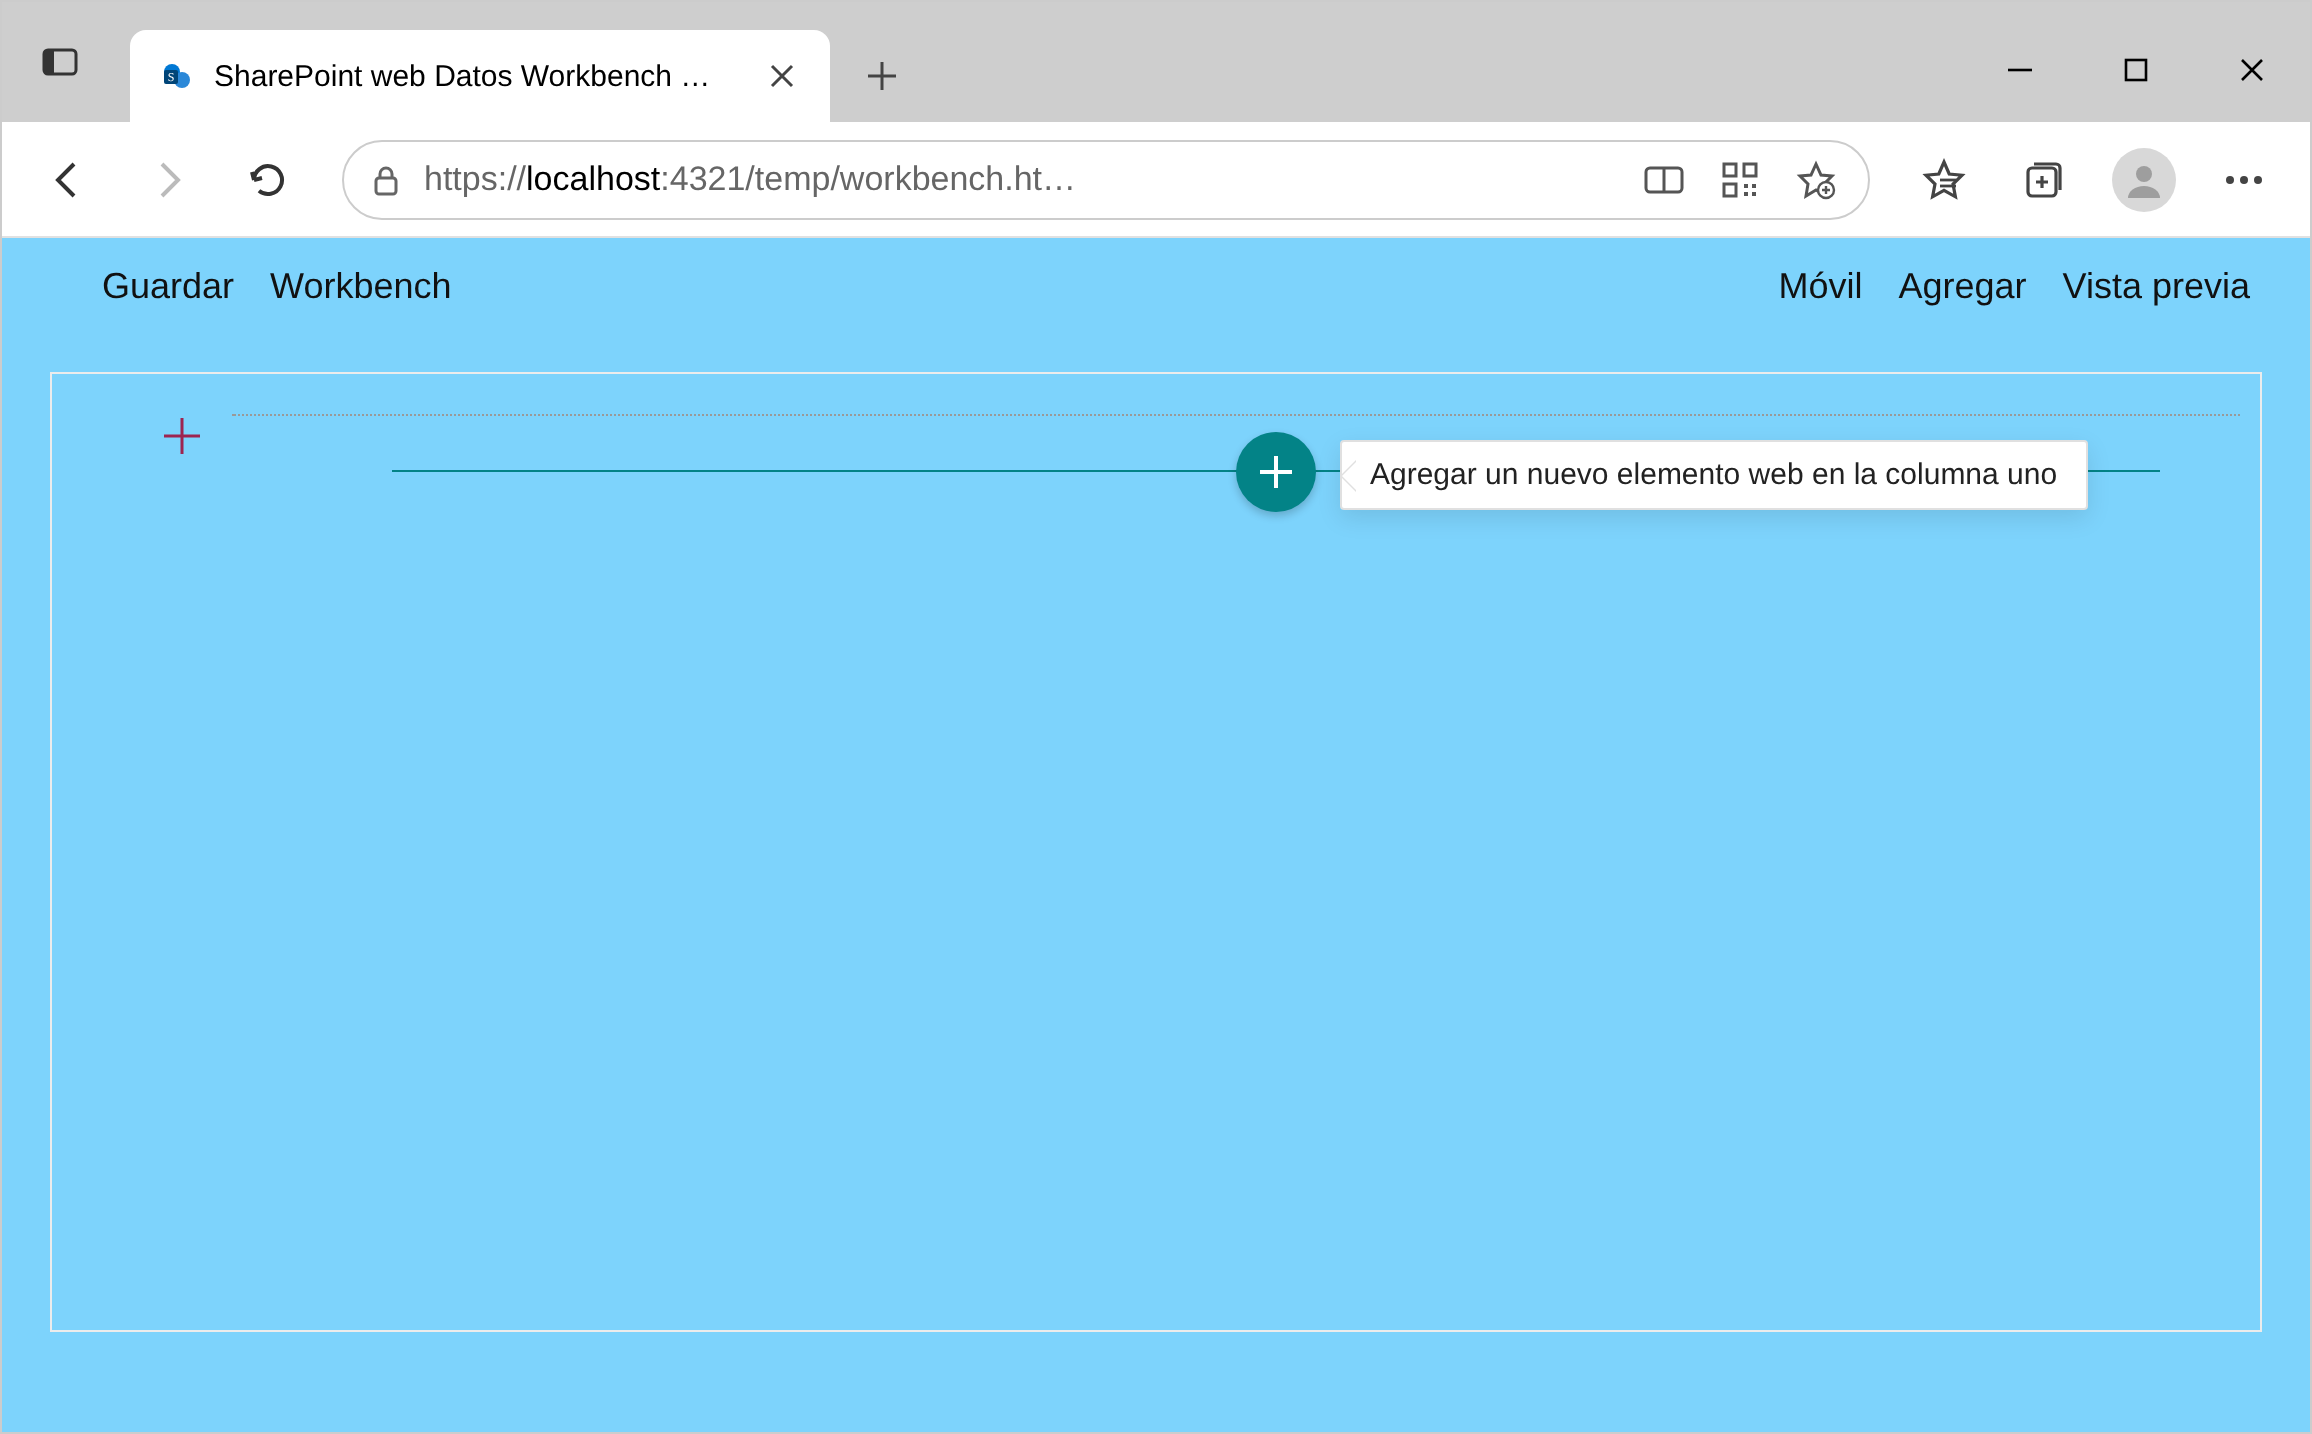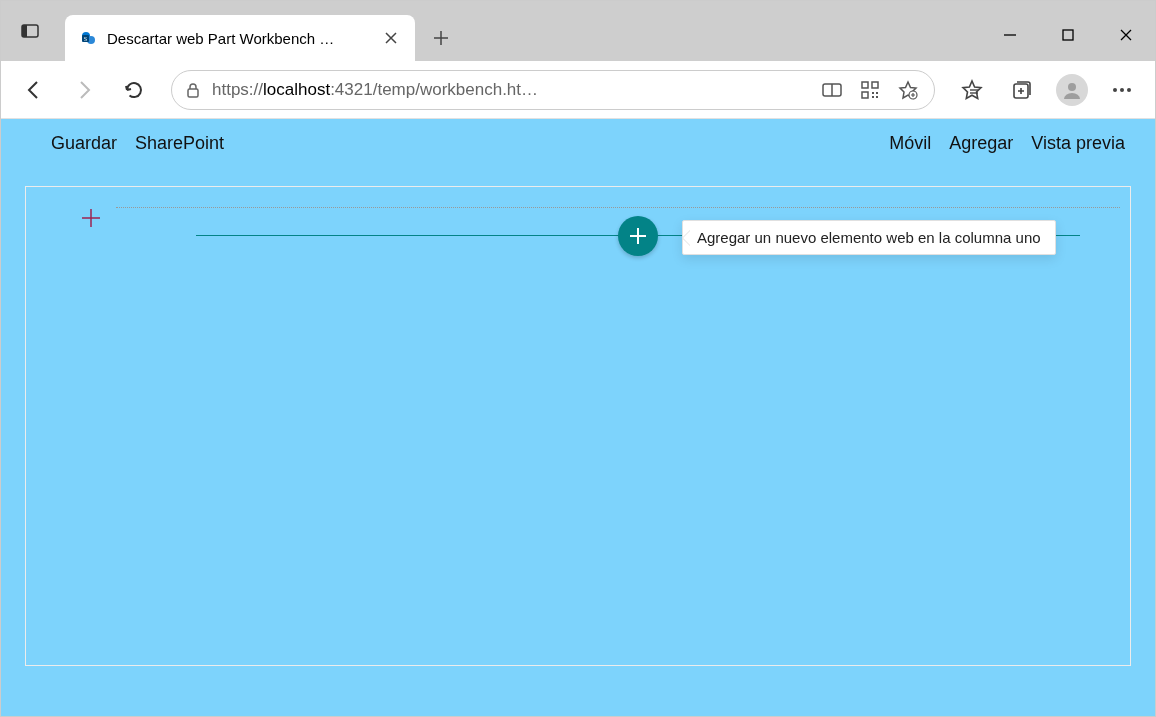--- a/index.html
+++ b/index.html
@@ -212,21 +212,21 @@
       align-items: center;
       justify-content: center;
       color: #fff;
       cursor: pointer;
       box-shadow: 0 2px 4px rgba(0,0,0,0.2);
     }
     .tooltip {
       position: absolute;
       left: 50%;
       top: -16px;
-      margin-left: 44px;
+      margin-left: 32px;
       background: #fff;
       border: 1px solid #e0e0e0;
       box-shadow: 0 4px 12px rgba(0,0,0,0.1);
       padding: 8px 14px;
       font-size: 15px;
       color: #222;
       white-space: nowrap;
       border-radius: 2px;
     }
     .tooltip::before {
@@ -253,21 +253,21 @@
   </div>
   <div class="tab">
     <span class="tab-favicon">
       <svg width="16" height="16" viewBox="0 0 16 16">
           <circle cx="6" cy="6" r="4" fill="#0078d4"></circle>
           <circle cx="11" cy="10" r="4" fill="#2b88d8"></circle>
           <rect x="2" y="5" width="7" height="7" rx="1" fill="#004578"></rect>
           <text x="5.5" y="10.5" font-size="6" fill="#fff" text-anchor="middle" font-family="Segoe UI">S</text>
         </svg>
     </span>
-    <span class="tab-title">Descartar web Part Workbench …</span>
+    <span class="tab-title">SharePoint web Datos Workbench …</span>
     <span class="tab-close">
       <svg width="12" height="12" viewBox="0 0 12 12">
           <path d="M1 1 L11 11 M11 1 L1 11" stroke="#444" stroke-width="1.5"></path>
         </svg>
     </span>
   </div>
   <div class="new-tab-btn">
     <svg width="16" height="16" viewBox="0 0 16 16">
         <path d="M8 1 V15 M1 8 H15" stroke="#444" stroke-width="1.5"></path>
       </svg>
@@ -369,21 +369,21 @@
         <circle cx="4" cy="3" r="2" fill="#444"></circle>
         <circle cx="11" cy="3" r="2" fill="#444"></circle>
         <circle cx="18" cy="3" r="2" fill="#444"></circle>
       </svg>
   </div>
 </div>
 
 <div class="page">
   <div class="workbench-bar">
     <span class="wb-action">Guardar</span>
-    <span class="wb-action">SharePoint</span>
+    <span class="wb-action">Workbench</span>
     <span class="wb-spacer"></span>
     <span class="wb-action">Móvil</span>
     <span class="wb-action">Agregar</span>
     <span class="wb-action">Vista previa</span>
   </div>
 
   <div class="canvas-wrap">
     <div class="section-add">
       <svg width="22" height="22" viewBox="0 0 22 22">
           <path d="M11 2 V20 M2 11 H20" stroke="#9d2450" stroke-width="1.5"></path>

